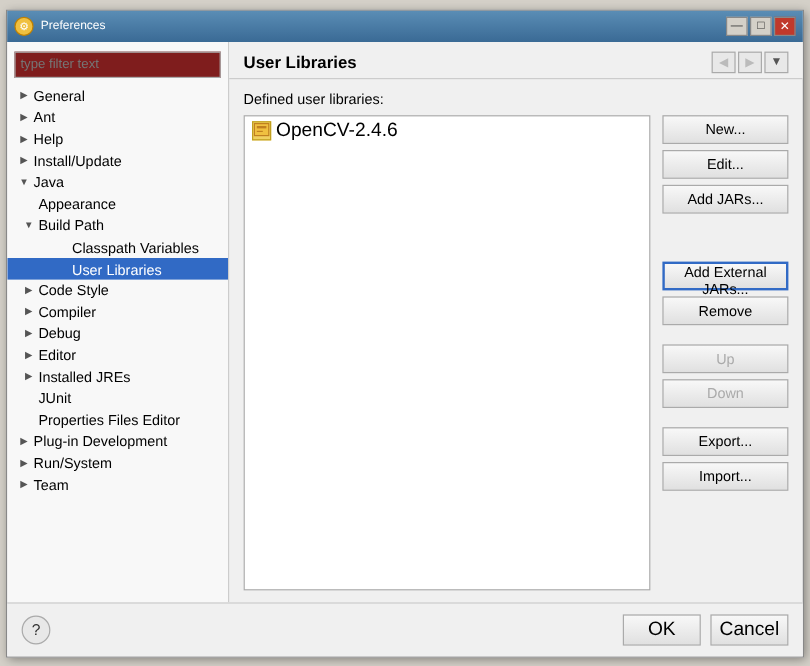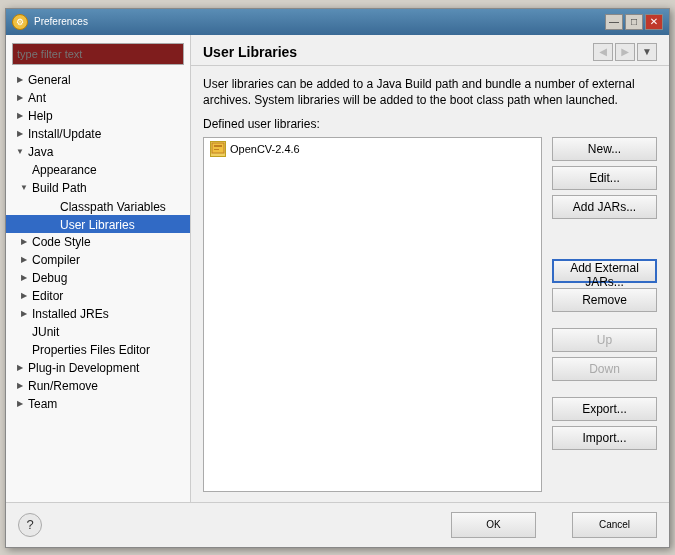--- a/index.html
+++ b/index.html
@@ -202,21 +202,21 @@
       height: 16px;
       background: #f0d060;
       border: 1px solid #c0a020;
       display: flex;
       align-items: center;
       justify-content: center;
       font-size: 8px;
       flex-shrink: 0;
     }
     .library-name {
-      font-size: 11px;
+      font-size: 16px;
       color: #000;
     }
     .button-panel {
       display: flex;
       flex-direction: column;
       gap: 5px;
       width: 105px;
     }
     .action-btn {
       width: 100%;
@@ -252,28 +252,27 @@
       justify-content: center;
       font-size: 13px;
       cursor: pointer;
       color: #333;
     }
     .dialog-buttons {
       display: flex;
       gap: 8px;
     }
     .dialog-btn {
-      width: 85px;
+      width: 65px;
       height: 26px;
       background: linear-gradient(to bottom, #f8f8f8, #e0e0e0);
       border: 1px solid #aaa;
-      font-size: 10px;
-      cursor: pointer;
-      color: #000;
-      margin-left: 28px;
+      font-size: 16px;
+      cursor: pointer;
+      color: #000;
     }
     .triangle-right { font-size: 8px; }
     .triangle-down { font-size: 8px; }
   </style>
 </head>
 <body>
 
 <div class="window">
 
   <div class="titlebar">
@@ -376,41 +375,40 @@
           <span class="tree-label">Properties Files Editor</span>
         </div>
 
         <div class="tree-item indent1">
           <span class="tree-expand triangle-right">▶</span>
           <span class="tree-label">Plug-in Development</span>
         </div>
 
         <div class="tree-item indent1">
           <span class="tree-expand triangle-right">▶</span>
-          <span class="tree-label">Run/Remove</span>
+          <span class="tree-label">Run/System</span>
         </div>
 
         <div class="tree-item indent1">
           <span class="tree-expand triangle-right">▶</span>
           <span class="tree-label">Team</span>
         </div>
       </div>
     </div>
 
     <div class="right-panel">
       <div class="panel-header">
         <span class="panel-title">User Libraries</span>
         <div class="panel-nav">
           <div class="nav-btn disabled">◀</div>
           <div class="nav-btn disabled">▶</div>
           <div class="nav-btn">▼</div>
         </div>
       </div>
       <div class="panel-content">
-        <p class="description-text">User libraries can be added to a Java Build path and bundle a number of external archives. System libraries will be added to the boot class path when launched.</p>
         <p class="defined-label">Defined user libraries:</p>
         <div class="libraries-container">
           <div class="library-list">
             <div class="library-item">
               <div class="library-icon">
                 <svg width="14" height="14" viewBox="0 0 14 14">
                   <rect x="1" y="1" width="12" height="10" fill="#f0c040" stroke="#c08020" stroke-width="1"></rect>
                   <rect x="3" y="3" width="8" height="2" fill="#c08020"></rect>
                   <rect x="3" y="7" width="5" height="1" fill="#c08020"></rect>
                 </svg>

